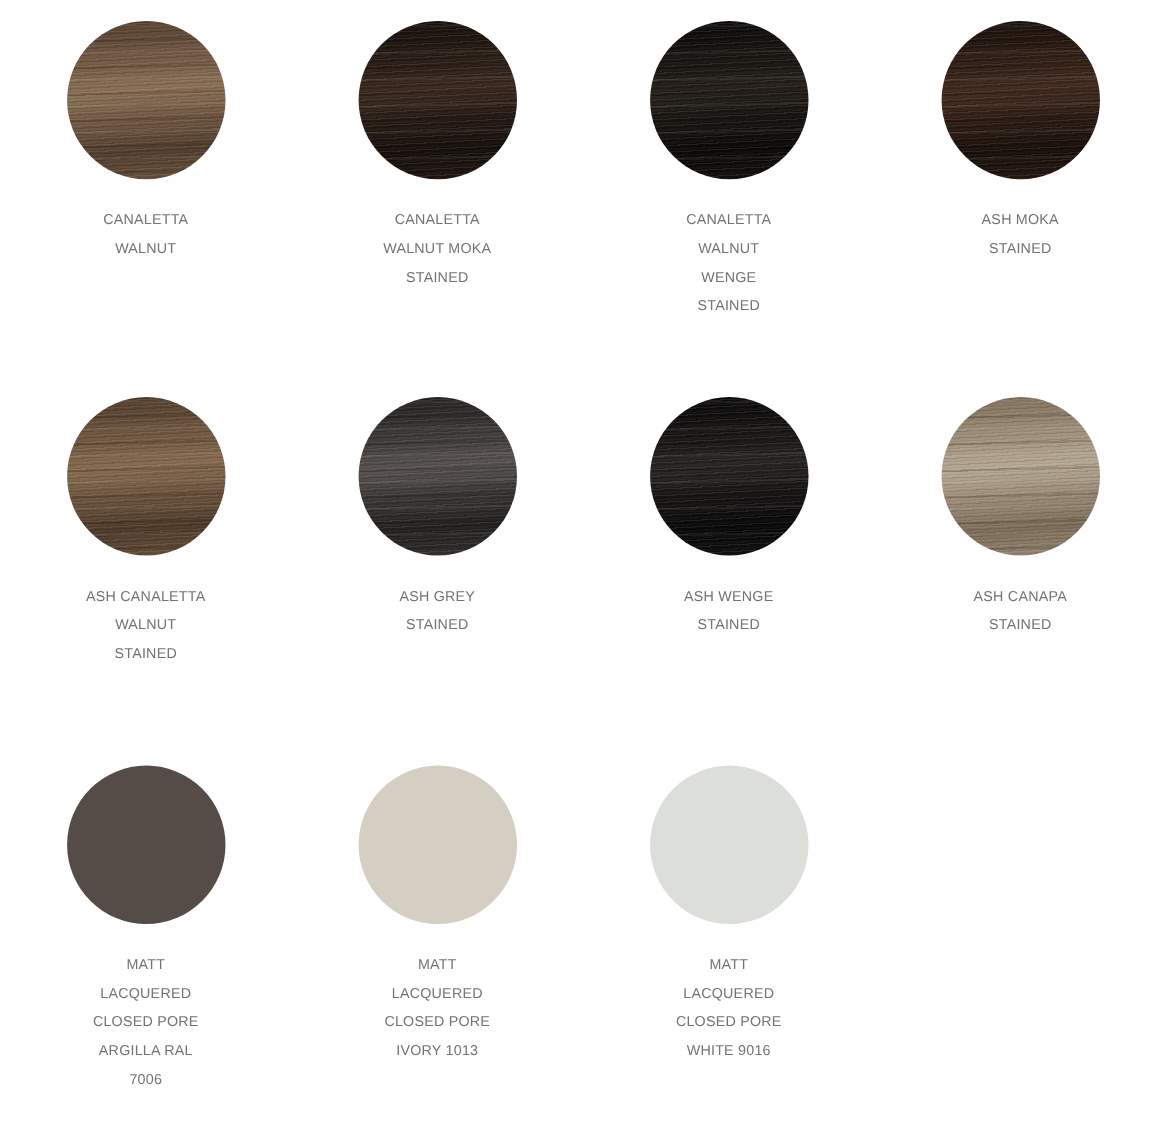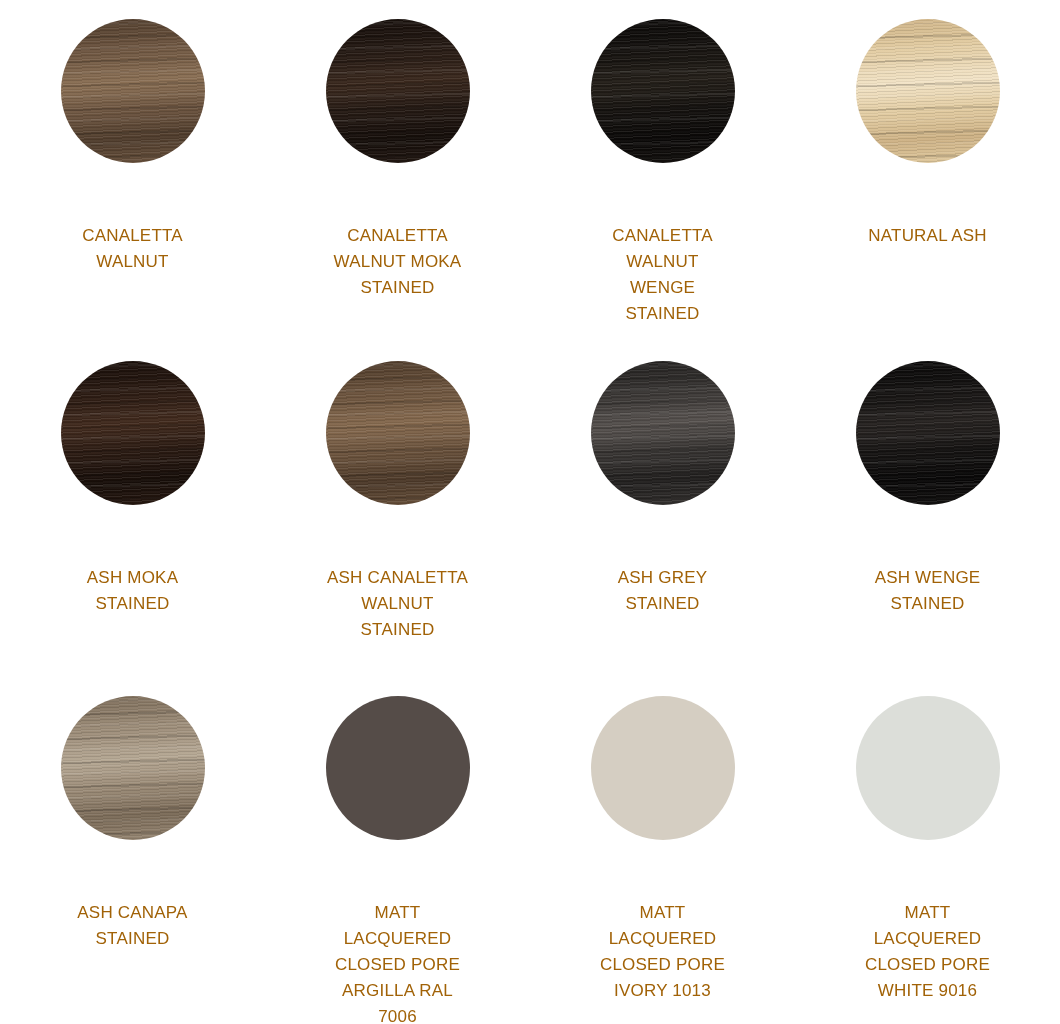--- a/index.html
+++ b/index.html
@@ -83,24 +83,24 @@
       rgba(255,255,255,0.07) 11px,
       rgba(255,255,255,0.07) 13px,
       rgba(0,0,0,0.00) 13px,
       rgba(0,0,0,0.00) 24px
     );
   }
   .grain.solid::before,
   .grain.solid::after { content: none; }
 
   .swatch-label {
-    margin-top: 60px;
+    margin-top: 24px;
     text-align: center;
-    color: #a16207;
-    font-size: 17px;
+    color: #737373;
+    font-size: 13px;
     line-height: 26px;
     letter-spacing: 0.2px;
     text-transform: uppercase;
     white-space: pre-line;
     max-width: 200px;
   }
 </style>
 </head>
 <body>
 
@@ -132,28 +132,20 @@
       <div class="swatch-disc" style="background: linear-gradient(176deg, rgb(10, 8, 7) 0%, rgb(21, 18, 15) 22%, rgb(36, 31, 25) 44%, rgb(21, 18, 15) 62%, rgb(10, 8, 7) 82%, rgb(21, 18, 15) 100%);">
         <div class="grain wood"></div>
       </div>
     </div>
     <div class="swatch-label">CANALETTA
 WALNUT
 WENGE
 STAINED</div>
   </div>
 
-  <div class="swatch-cell">
-    <div class="swatch-disc-wrap">
-      <div class="swatch-disc" style="background: linear-gradient(176deg, rgb(205, 177, 132) 0%, rgb(227, 205, 163) 22%, rgb(242, 227, 198) 44%, rgb(227, 205, 163) 62%, rgb(205, 177, 132) 82%, rgb(227, 205, 163) 100%);">
-        <div class="grain wood"></div>
-      </div>
-    </div>
-    <div class="swatch-label">NATURAL ASH</div>
-  </div>
 
   <div class="swatch-cell">
     <div class="swatch-disc-wrap">
       <div class="swatch-disc" style="background: linear-gradient(176deg, rgb(22, 13, 8) 0%, rgb(42, 26, 18) 22%, rgb(65, 42, 29) 44%, rgb(42, 26, 18) 62%, rgb(22, 13, 8) 82%, rgb(42, 26, 18) 100%);">
         <div class="grain wood"></div>
       </div>
     </div>
     <div class="swatch-label">ASH MOKA
 STAINED</div>
   </div>

